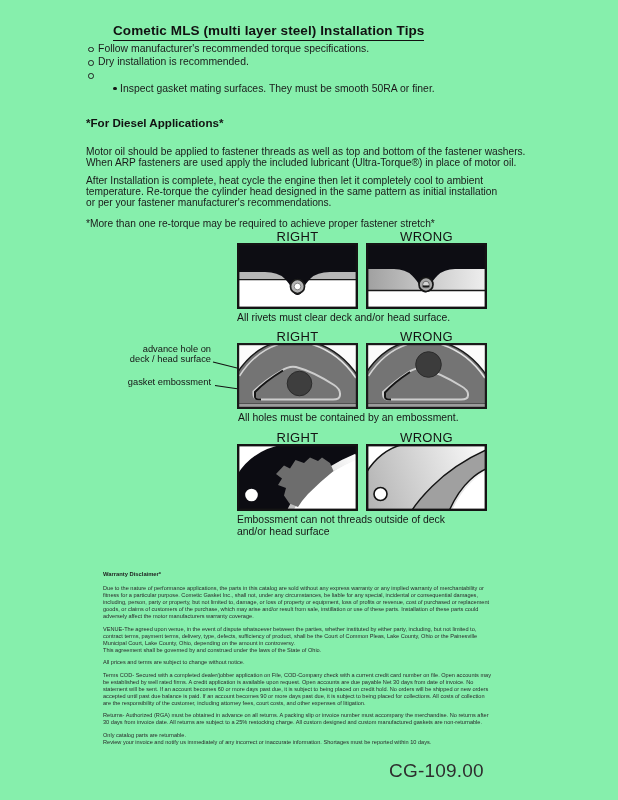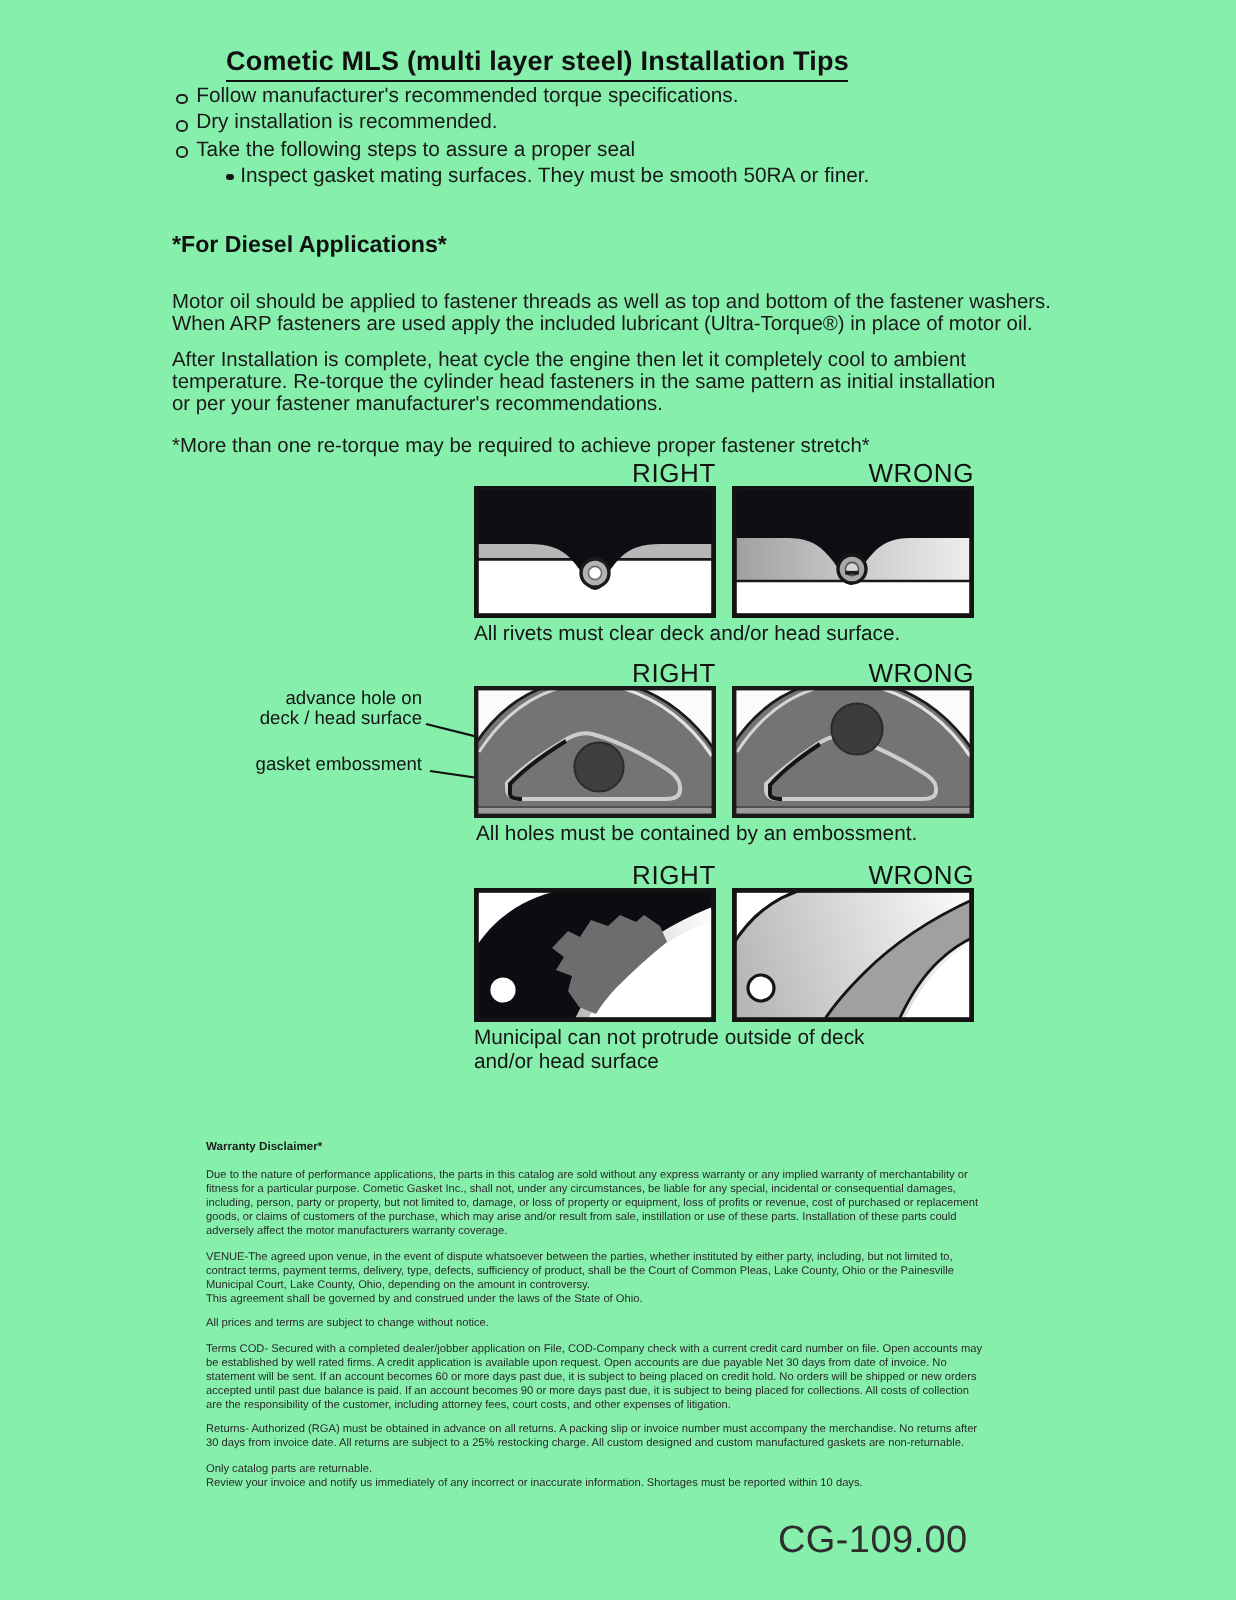--- a/index.html
+++ b/index.html
@@ -19,21 +19,21 @@
   .o-dot{flex:0 0 auto;width:3.6px;height:3.6px;border:1.1px solid #222;border-radius:50%;margin:3.6px 4.5px 0 2px;}
   .sb-row{display:flex;align-items:flex-start;height:11.9px;padding-left:27px;}
   .f-dot{flex:0 0 auto;width:3.6px;height:3.6px;background:#161616;border-radius:50%;margin:3.4px 3.5px 0 0;}
   
   .diesel-h{left:86px;top:116px;font-size:11.6px;font-weight:700;color:#111;}
   .para{left:86px;width:462px;font-size:10.2px;line-height:11.3px;white-space:pre-line;margin-top:12px;}
   .p-oil{top:134px;}
   .p-retq{top:162.5px;}
   .p-note{top:206px;}
   
-  .dg-label{width:121px;text-align:right;font-size:13px;color:#141414;letter-spacing:.3px;}
+  .dg-label{width:121px;text-align:center;font-size:13px;color:#141414;letter-spacing:.3px;}
   .dg-box{width:121px;}
   .caption{font-size:10.4px;color:#161616;white-space:pre-line;line-height:12.3px;}
   .callout{font-size:9.3px;line-height:9.6px;color:#141414;text-align:right;white-space:pre-line;width:106px;}
   
   .legal{left:103px;top:571px;width:420px;font-size:5.6px;line-height:7px;color:#2a2a2a;}
   .legal h6{margin:0 0 7px 0;font-size:5.8px;font-weight:700;color:#1d1d1d;}
   .legal p{margin:0 0 5.5px 0;white-space:pre-line;}
   
   .footer{left:389px;top:760px;font-size:19px;color:#2e2e2e;letter-spacing:.2px;}
   svg{display:block;}
@@ -49,33 +49,32 @@
     <div class="b-row">
       <span class="o-dot"></span>
       <span>Follow manufacturer's recommended torque specifications.</span>
     </div>
     <div class="b-row">
       <span class="o-dot"></span>
       <span>Dry installation is recommended.</span>
     </div>
     <div class="b-row">
       <span class="o-dot"></span>
-      <span>Take the following steps to assure a proper seal</span>
     </div>
     <div class="sb-row">
       <span class="f-dot"></span>
       <span>Inspect gasket mating surfaces.  They must be smooth 50RA or finer.</span>
     </div>
   </div>
 
   <div class="abs diesel-h">*For Diesel Applications*</div>
   <div class="abs para p-oil">Motor oil should be applied to fastener threads as well as top and bottom of the fastener washers.
 When ARP fasteners are used apply the included lubricant (Ultra-Torque®) in place of motor oil.</div>
   <div class="abs para p-retq">After Installation is complete, heat cycle the engine then let it completely cool to ambient
-temperature. Re-torque the cylinder head fasteners in the same pattern as initial installation
+temperature. Re-torque the cylinder head designed in the same pattern as initial installation
 or per your fastener manufacturer's recommendations.</div>
   <div class="abs para p-note">*More than one re-torque may be required to achieve proper fastener stretch*</div>
 
   <div class="abs dg-label" style="left:237px;top:229px;">RIGHT</div>
   <div class="abs dg-label" style="left:366px;top:229px;">WRONG</div>
 
   <div class="abs dg-box" style="left:237px;top:243px;">
     <svg viewBox="0 0 121 66" width="121" height="66">
       <rect x="0" y="0" width="121" height="66" fill="#ffffff"></rect>
       <rect x="0" y="28.5" width="121" height="8.2" fill="#b7b7b7"></rect>
@@ -193,21 +192,21 @@
       <rect x="0" y="0" width="121" height="67" fill="url(#g3w)"></rect>
       <path d="M0,0 H38 Q14,6 0,29 Z" fill="#ffffff"></path>
       <path d="M38,0 Q14,6 0,29" fill="none" stroke="#141414" stroke-width="1.5"></path>
       <path d="M121,5.5 Q88,20.5 66,42.5 Q52,56.5 45.5,67 L83,67 Q92,47 104,36 Q112,28.5 121,24.5 Z" fill="#a0a0a0" stroke="#141414" stroke-width="1.4"></path>
       <path d="M121,27 Q113.5,30.5 105.5,38 Q94,49 85.5,67 L121,67 Z" fill="#ffffff"></path>
       <circle cx="14.5" cy="50" r="6.5" fill="#ffffff" stroke="#141414" stroke-width="1.6"></circle>
       <rect x="1.2" y="1.2" width="118.6" height="64.6" fill="none" stroke="#141414" stroke-width="2.4"></rect>
     </svg>
   </div>
 
-  <div class="abs caption" style="left:237px;top:514px;width:250px;">Municipal can not protrude outside of deck
+  <div class="abs caption" style="left:237px;top:514px;width:250px;">Embossment can not threads outside of deck
 and/or head surface</div>
 
   <div class="abs legal">
     <h6>Warranty Disclaimer*</h6>
     <p>Due to the nature of performance applications, the parts in this catalog are sold without any express warranty or any implied warranty of merchantability or
 fitness for a particular purpose.  Cometic Gasket Inc., shall not, under any circumstances, be liable for any special, incidental or consequential damages,
 including, person, party or property, but not limited to, damage, or loss of property or equipment, loss of profits or revenue, cost of purchased or replacement
 goods, or claims of customers of the purchase, which may arise and/or result from sale, instillation or use of these parts.  Installation of these parts could
 adversely affect the motor manufacturers warranty coverage.</p>
     <p>VENUE-The agreed upon venue, in the event of dispute whatsoever between the parties, whether instituted by either party, including, but not limited to,

